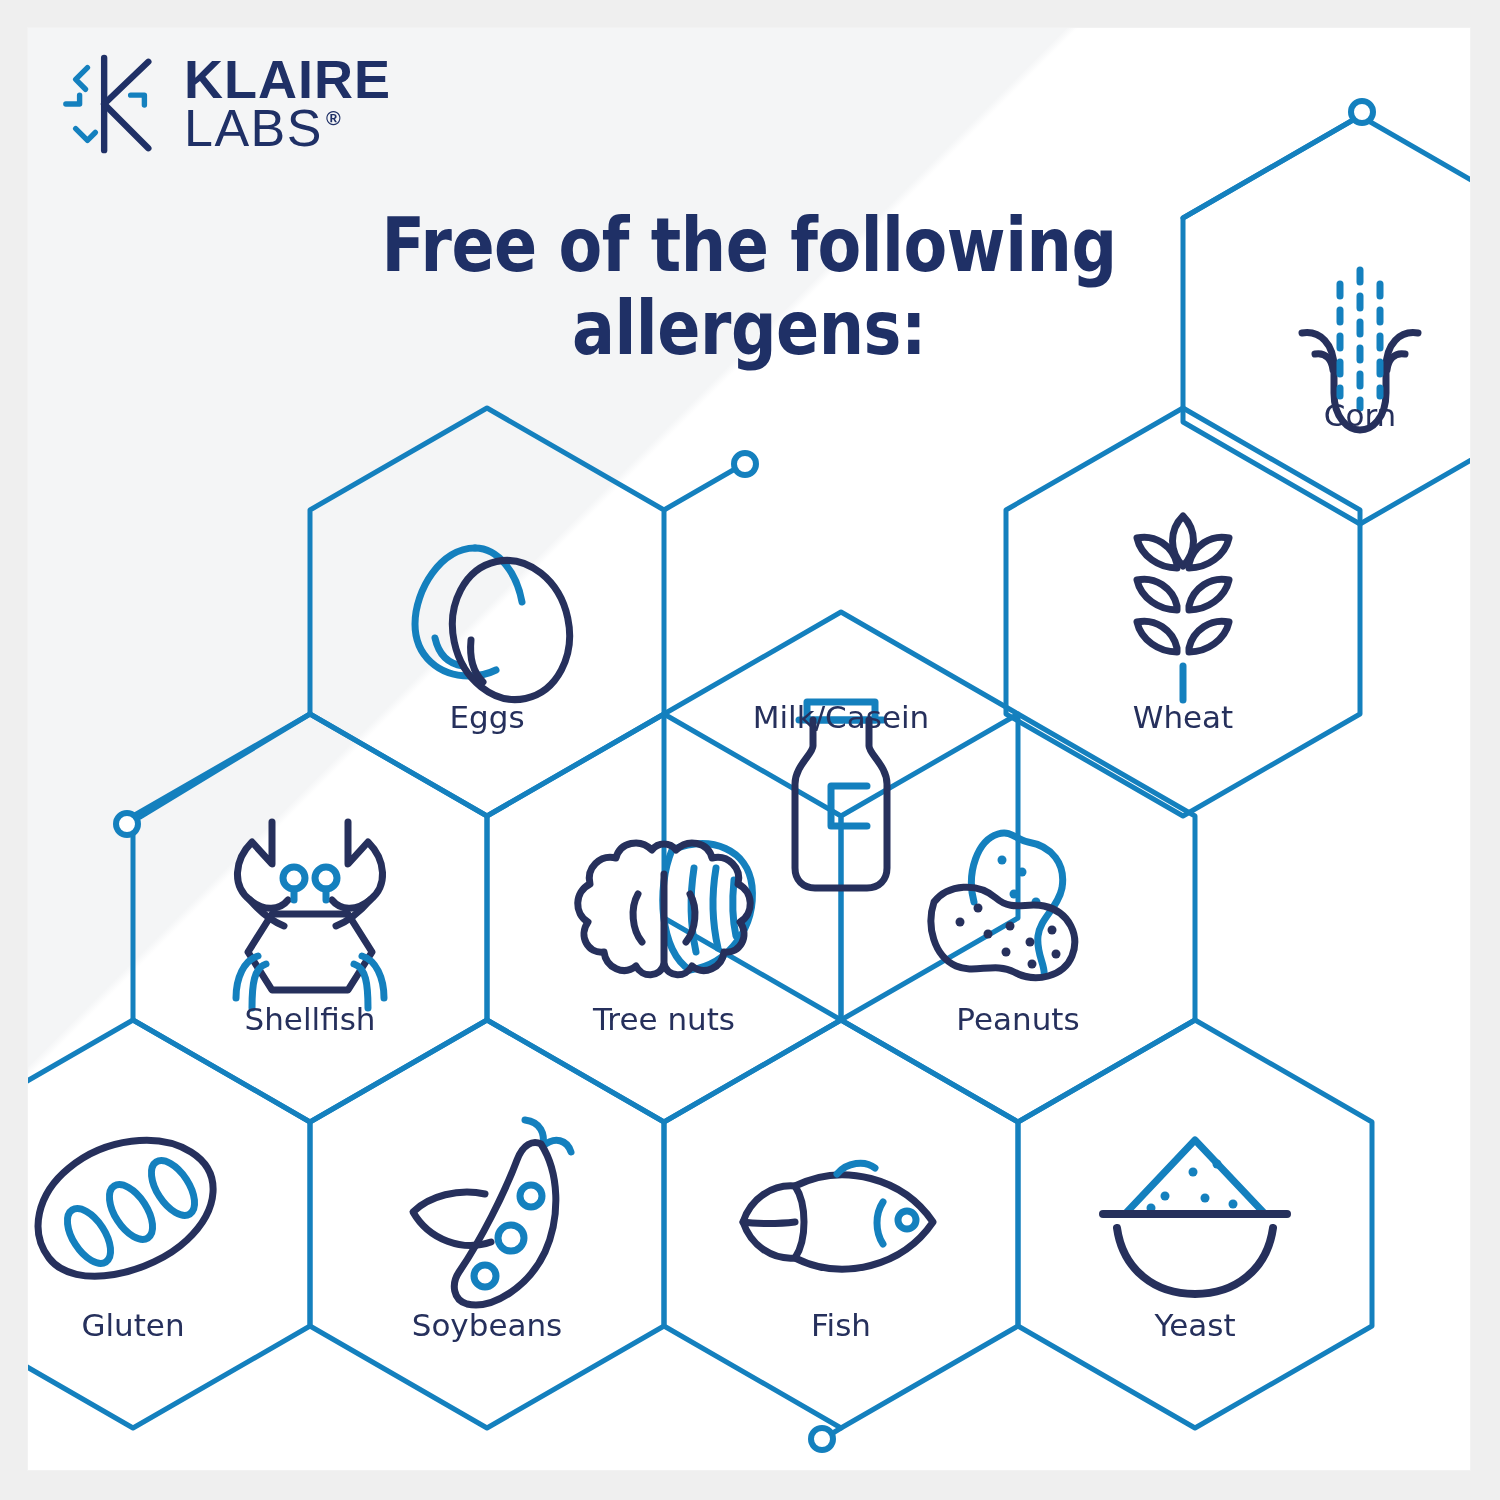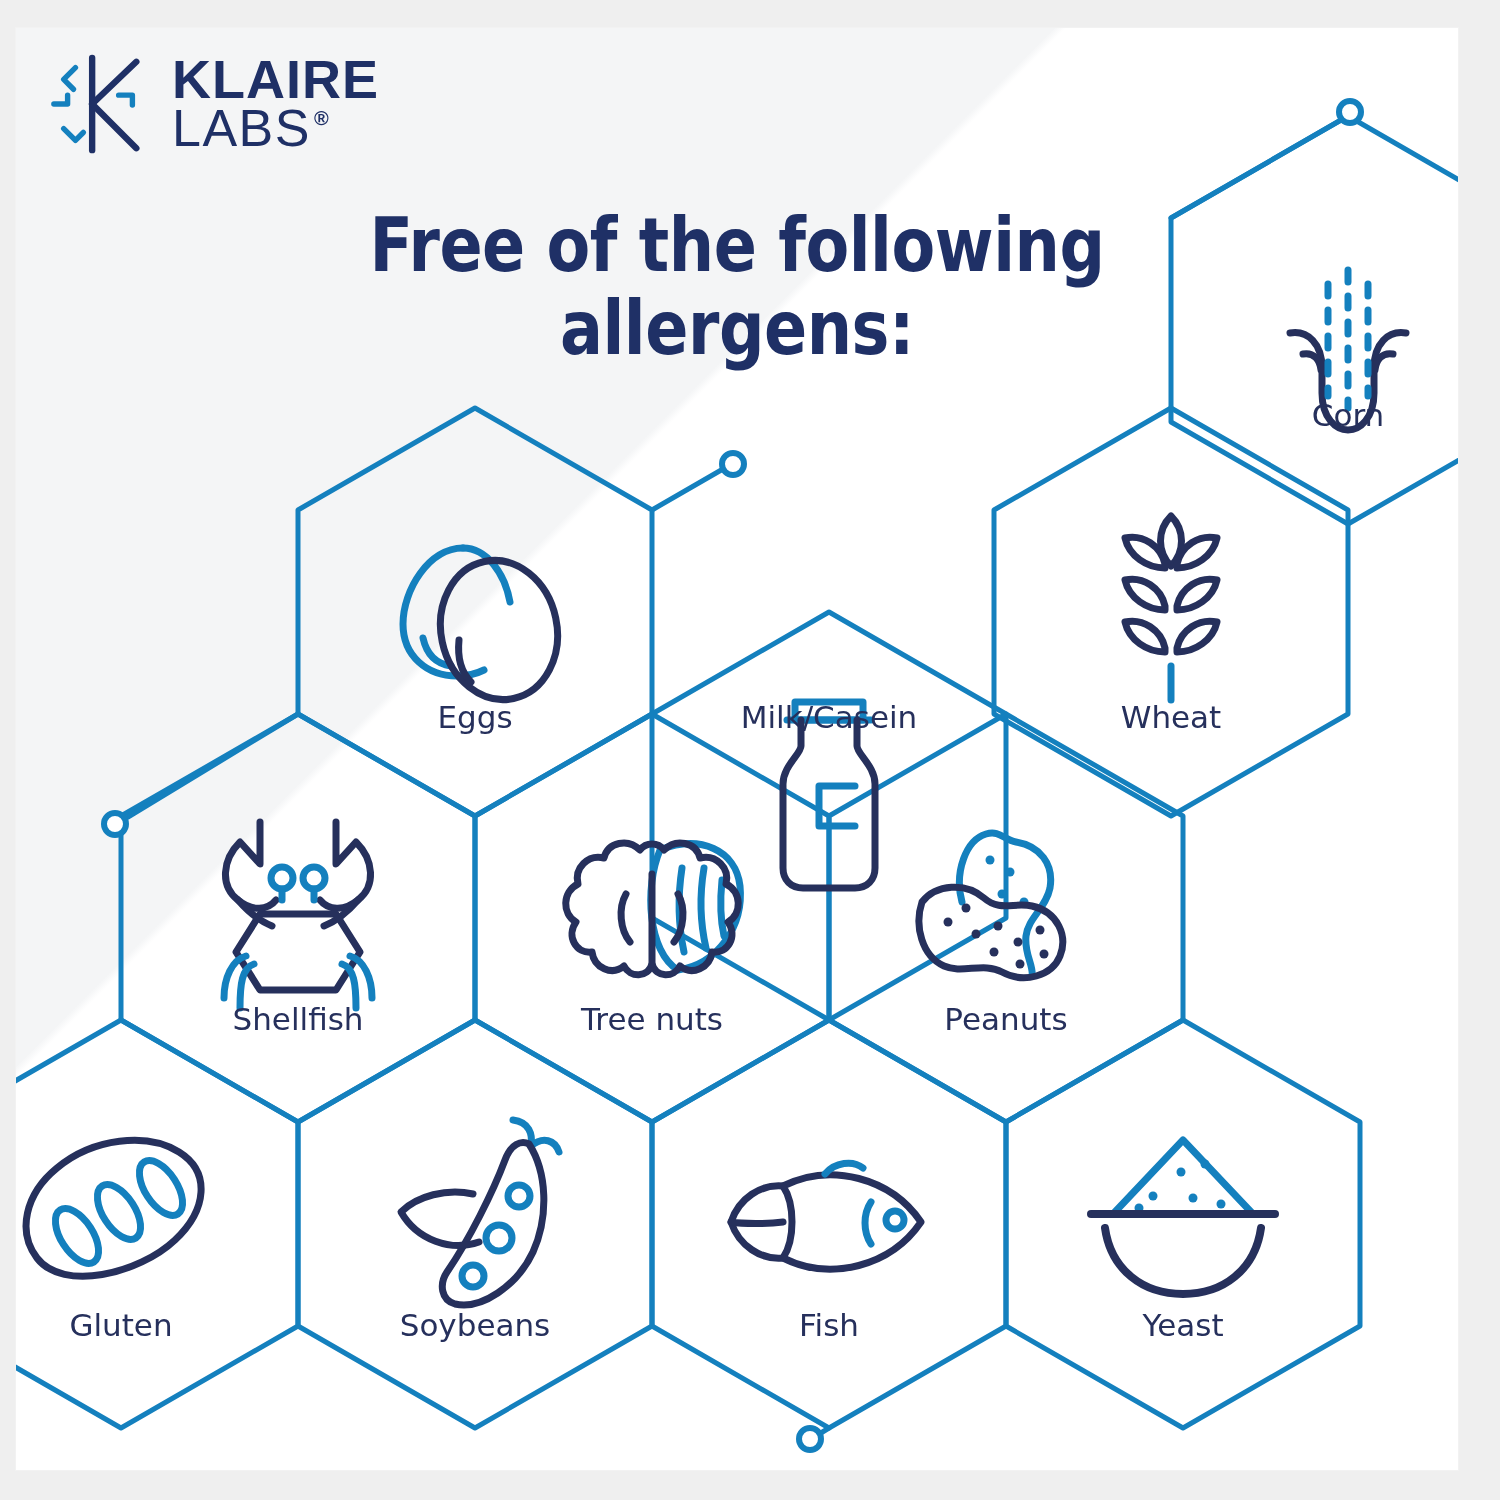--- a/index.html
+++ b/index.html
@@ -7,21 +7,21 @@
   body{
     width:1500px;height:1500px;
     background:#efefef;
     font-family:"Liberation Sans", sans-serif;
     overflow:hidden;
   }
   #stage{position:relative;width:1500px;height:1500px;}
 
   
   .card{
-    position:absolute;left:16px;top:28px;width:1442px;height:1442px;
+    position:absolute;left:28px;top:28px;width:1442px;height:1442px;
     background:#86efac;
     box-shadow:0 0 0 1px #f2f2f2;
     overflow:hidden;
   }
   
   .diag-band{
     position:absolute;left:0;top:0;width:1442px;height:1442px;
     background:linear-gradient(135deg,#f4f5f6 0%,#f4f5f6 36%,#ffffff 36.4%,#ffffff 100%);
     pointer-events:none;
   }

